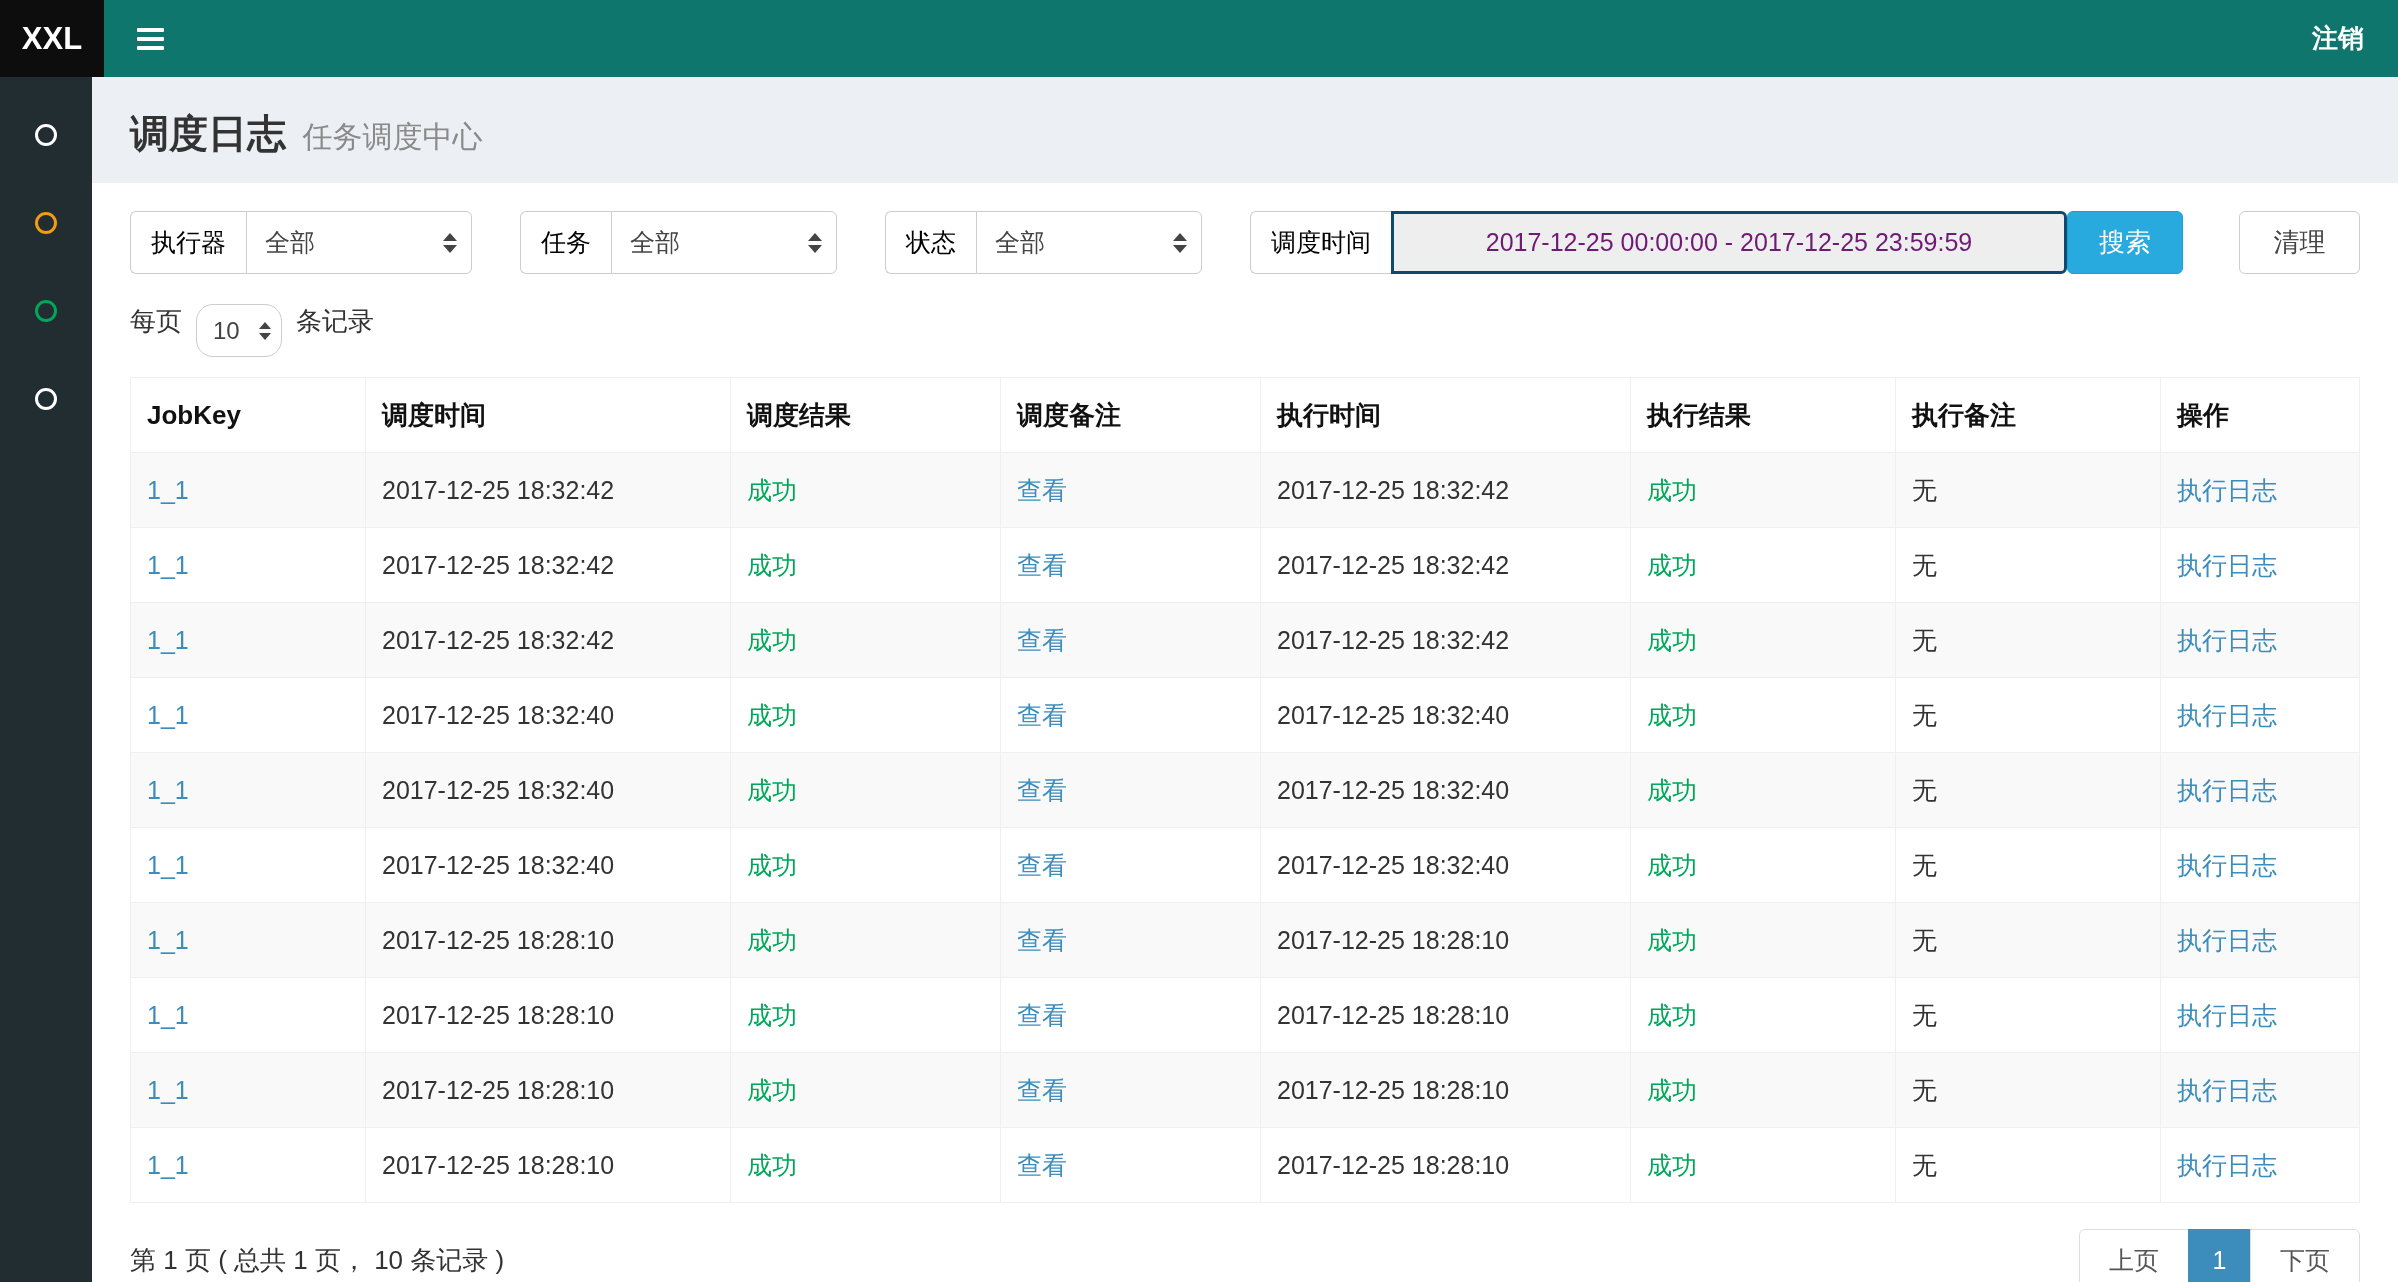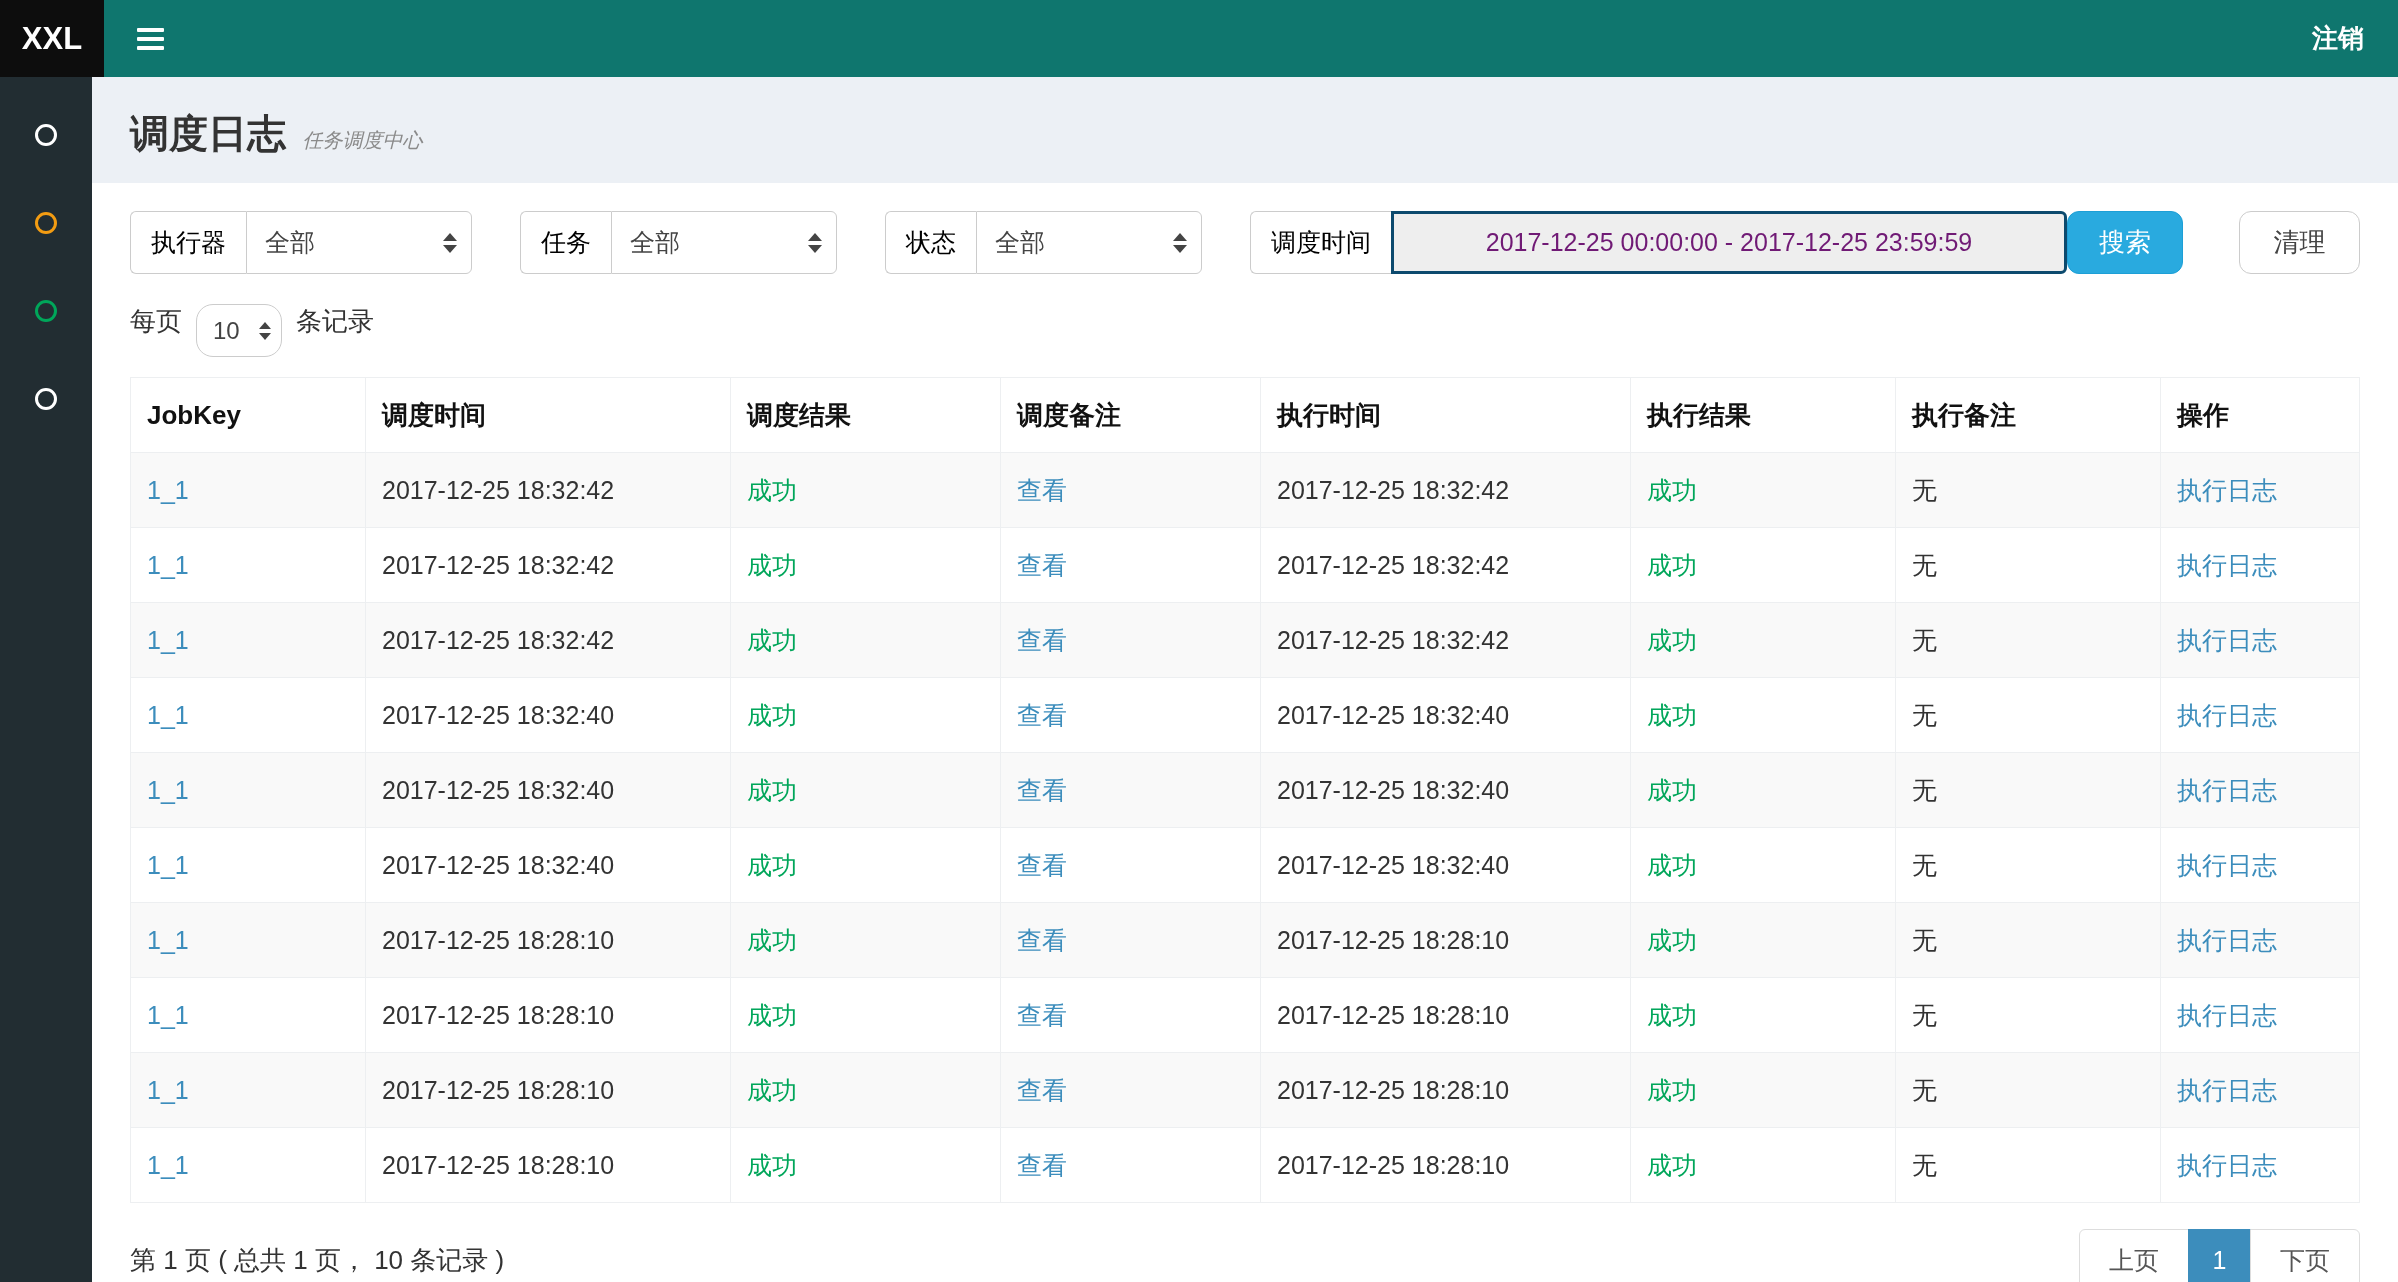--- a/index.html
+++ b/index.html
@@ -24,21 +24,21 @@
   }
   
   .wrapper { display: flex; height: 1205px; }
   .sidebar { width: 92px; background: #222d32; padding-top: 14px; }
   .side-item { height: 88px; display: flex; align-items: center; justify-content: center; cursor: pointer; }
   .circle { width: 22px; height: 22px; border: 3px solid #fff; border-radius: 50%; }
   
   .content { flex: 1; background: #ecf0f5; display: flex; flex-direction: column; overflow: hidden; }
   .content-header { padding: 30px 38px 22px 38px; }
   .page-title { font-size: 39px; font-weight: bold; color: #333; display: inline; }
-  .page-subtitle { font-size: 20px; color: #8a8a8a; margin-left: 12px; font-style: italic; }
+  .page-subtitle { font-size: 30px; color: #8a8a8a; margin-left: 12px; }
   .box { background: #fff; flex: 1; padding: 28px 38px 0 38px; }
   
   .filter-row { display: flex; align-items: center; }
   .input-group { display: flex; height: 63px; }
   .ig-gap { margin-right: 48px; }
   .addon {
     display: flex; align-items: center; padding: 0 20px;
     border: 1px solid #ccc; border-right: none; border-radius: 6px 0 0 6px;
     font-size: 25px; color: #000000; background: #fff; white-space: nowrap;
   }
@@ -50,21 +50,21 @@
   }
   .arrows { display: flex; flex-direction: column; gap: 4px; }
   .arr-up { width: 0; height: 0; border-left: 7px solid transparent; border-right: 7px solid transparent; border-bottom: 8px solid #444; }
   .arr-dn { width: 0; height: 0; border-left: 7px solid transparent; border-right: 7px solid transparent; border-top: 8px solid #444; }
   .time-group { margin-right: auto; }
   .time-input {
     width: 676px; background: #eee; border: 3px solid #0c4a6e;
     border-radius: 0 6px 6px 0; display: flex; align-items: center; justify-content: center;
     font-size: 25px; color: #701a75; cursor: text;
   }
-  .btn { height: 63px; border-radius: 12px; font-size: 26px; display: flex; align-items: center; justify-content: center; cursor: pointer; }
+  .btn { height: 63px; border-radius: 6px; font-size: 26px; display: flex; align-items: center; justify-content: center; cursor: pointer; }
   .btn-search { width: 128px; background: #29aadf; border: 1px solid #1d9fd6; color: #fff; }
   .btn-clear { width: 133px; background: #fff; border: 1px solid #ccc; color: #444; margin-left: 56px; }
   
   .pagesize-row { display: flex; margin-top: 30px; font-size: 26px; color: #333; }
   .mini-select {
     display: flex; align-items: center; justify-content: space-between;
     border: 1px solid #ccc; border-radius: 17px; height: 53px; width: 86px;
     padding: 0 10px 0 16px; font-size: 24px; color: #444; background: #fff;
     margin: 0 14px; cursor: pointer;
   }

